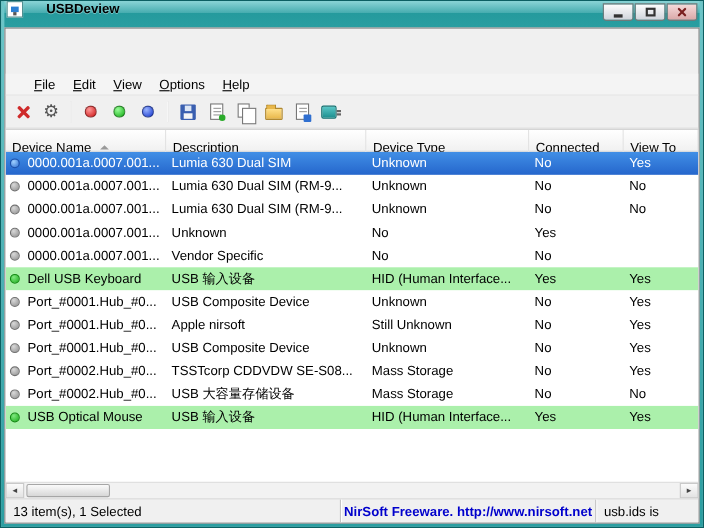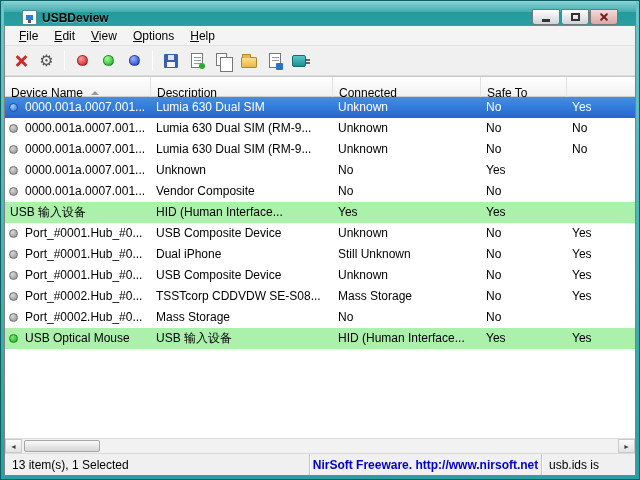--- a/index.html
+++ b/index.html
@@ -5,21 +5,21 @@
   * { box-sizing: border-box; margin: 0; padding: 0; }
   html,body { width:640px; height:480px; overflow:hidden; background:#fff;
     font-family:"Liberation Sans", sans-serif; font-size:12px; color:#000; }
 
   
   .window { width:640px; height:480px; display:flex; flex-direction:column;
     border:1px solid #0c5f62; background:linear-gradient(180deg,#6cc6c9,#2a9ea1);
     padding:0 3px 3px 3px; }
 
   
-  .titlebar { height:24px; display:flex; align-items:flex-end; gap:5px; padding:0 18px;
+  .titlebar { height:24px; display:flex; align-items:flex-start; gap:21px; padding:0 2px;
     background:linear-gradient(180deg,#8ad4d6 0%,#46acaf 45%,#259a9d 46%,#2a9ea1 100%); }
   .app-ic { width:15px; height:15px; background:#fff; border:1px solid #4e8f91;
     position:relative; flex:0 0 15px; }
   .app-ic::before { content:""; position:absolute; left:3px; top:4px; width:7px; height:5px;
     background:#2a7fd2; }
   .app-ic::after { content:""; position:absolute; left:5px; top:9px; width:3px; height:3px;
     background:#555; }
   .title-text { font-weight:bold; color:#000; text-shadow:0 1px 0 rgba(255,255,255,.35); }
   .win-controls { margin-left:auto; display:flex; gap:1px; align-items:flex-start; padding-top:2px; }
   .wbtn { width:28px; height:16px; border:1px solid #6f7a7a; border-radius:0 0 3px 3px;
@@ -32,21 +32,21 @@
     width:2px; height:10px; background:#7a2020; border-radius:1px; }
   .g-close::before { transform:rotate(45deg); }
   .g-close::after { transform:rotate(-45deg); }
   .wbtn.close { background:linear-gradient(#f5dada,#d9a8a8); }
 
   
   .client { flex:1; display:flex; flex-direction:column; background:#f0f0f0;
     border:1px solid #808080; overflow:hidden; }
 
   .menubar { height:20px; display:flex; align-items:flex-end; background:#f4f4f4;
-    border-bottom:1px solid #e2e2e2; padding-left:6px; }
+    border-bottom:1px solid #e2e2e2; padding-left:18px;margin-top:41px; }
   .menu-item { display:inline-block; padding:2px 8px; cursor:default; }
   .menu-item::first-letter { text-decoration:underline; }
 
   .toolbar { height:30px; display:flex; align-items:center; gap:3px; padding:0 4px;
     background:#f0f0f0; border-bottom:1px solid #dcdcdc; }
   .tbtn { width:23px; height:23px; display:flex; align-items:center; justify-content:center; }
   .tsep { width:1px; height:19px; background:#c6c6c6; border-right:1px solid #fff; margin:0 3px; }
 
   .i-x { position:relative; width:16px; height:16px; }
   .i-x::before,.i-x::after { content:""; position:absolute; left:7px; top:1px;
@@ -192,24 +192,27 @@
     <div class="listview">
       <div class="hdr">
         <div class="hcell">
           <span>Device Name</span>
           <span class="sort-tri"></span>
         </div>
         <div class="hcell">
             <span>Description</span>
           </div>
         <div class="hcell">
+            <span>Device Type</span>
+          </div>
+        <div class="hcell">
             <span>Connected</span>
           </div>
         <div class="hcell">
-            <span>Safe To</span>
+            <span>View To</span>
           </div>
       </div>
 
       <div class="rows-wrap" id="rows">
   <div class="row sel">
     <span class="cell c0">
       <span class="dot dot-blue"></span>
       <span class="txt">0000.001a.0007.001...</span>
     </span>
     <span class="cell c1">Lumia 630 Dual SIM</span>
@@ -248,26 +251,30 @@
     <span class="cell c2">Unknown</span>
     <span class="cell c3">No</span>
     <span class="cell c4">Yes</span>
   </div>
 
   <div class="row norm">
     <span class="cell c0">
       <span class="dot dot-gray"></span>
       <span class="txt">0000.001a.0007.001...</span>
     </span>
-    <span class="cell c2">Vendor Composite</span>
+    <span class="cell c2">Vendor Specific</span>
     <span class="cell c3">No</span>
     <span class="cell c4">No</span>
   </div>
 
   <div class="row grn">
+    <span class="cell c0">
+      <span class="dot dot-green"></span>
+      <span class="txt">Dell USB Keyboard</span>
+    </span>
     <span class="cell c1">USB 输入设备</span>
     <span class="cell c2">HID (Human Interface...</span>
     <span class="cell c3">Yes</span>
     <span class="cell c4">Yes</span>
   </div>
 
   <div class="row norm">
     <span class="cell c0">
       <span class="dot dot-gray"></span>
       <span class="txt">Port_#0001.Hub_#0...</span>
@@ -276,21 +283,21 @@
     <span class="cell c2">Unknown</span>
     <span class="cell c3">No</span>
     <span class="cell c4">Yes</span>
   </div>
 
   <div class="row norm">
     <span class="cell c0">
       <span class="dot dot-gray"></span>
       <span class="txt">Port_#0001.Hub_#0...</span>
     </span>
-    <span class="cell c1">Dual iPhone</span>
+    <span class="cell c1">Apple nirsoft</span>
     <span class="cell c2">Still Unknown</span>
     <span class="cell c3">No</span>
     <span class="cell c4">Yes</span>
   </div>
 
   <div class="row norm">
     <span class="cell c0">
       <span class="dot dot-gray"></span>
       <span class="txt">Port_#0001.Hub_#0...</span>
     </span>
@@ -309,20 +316,21 @@
     <span class="cell c2">Mass Storage</span>
     <span class="cell c3">No</span>
     <span class="cell c4">Yes</span>
   </div>
 
   <div class="row norm">
     <span class="cell c0">
       <span class="dot dot-gray"></span>
       <span class="txt">Port_#0002.Hub_#0...</span>
     </span>
+    <span class="cell c1">USB 大容量存储设备</span>
     <span class="cell c2">Mass Storage</span>
     <span class="cell c3">No</span>
     <span class="cell c4">No</span>
   </div>
 
   <div class="row grn">
     <span class="cell c0">
       <span class="dot dot-green"></span>
       <span class="txt">USB Optical Mouse</span>
     </span>

